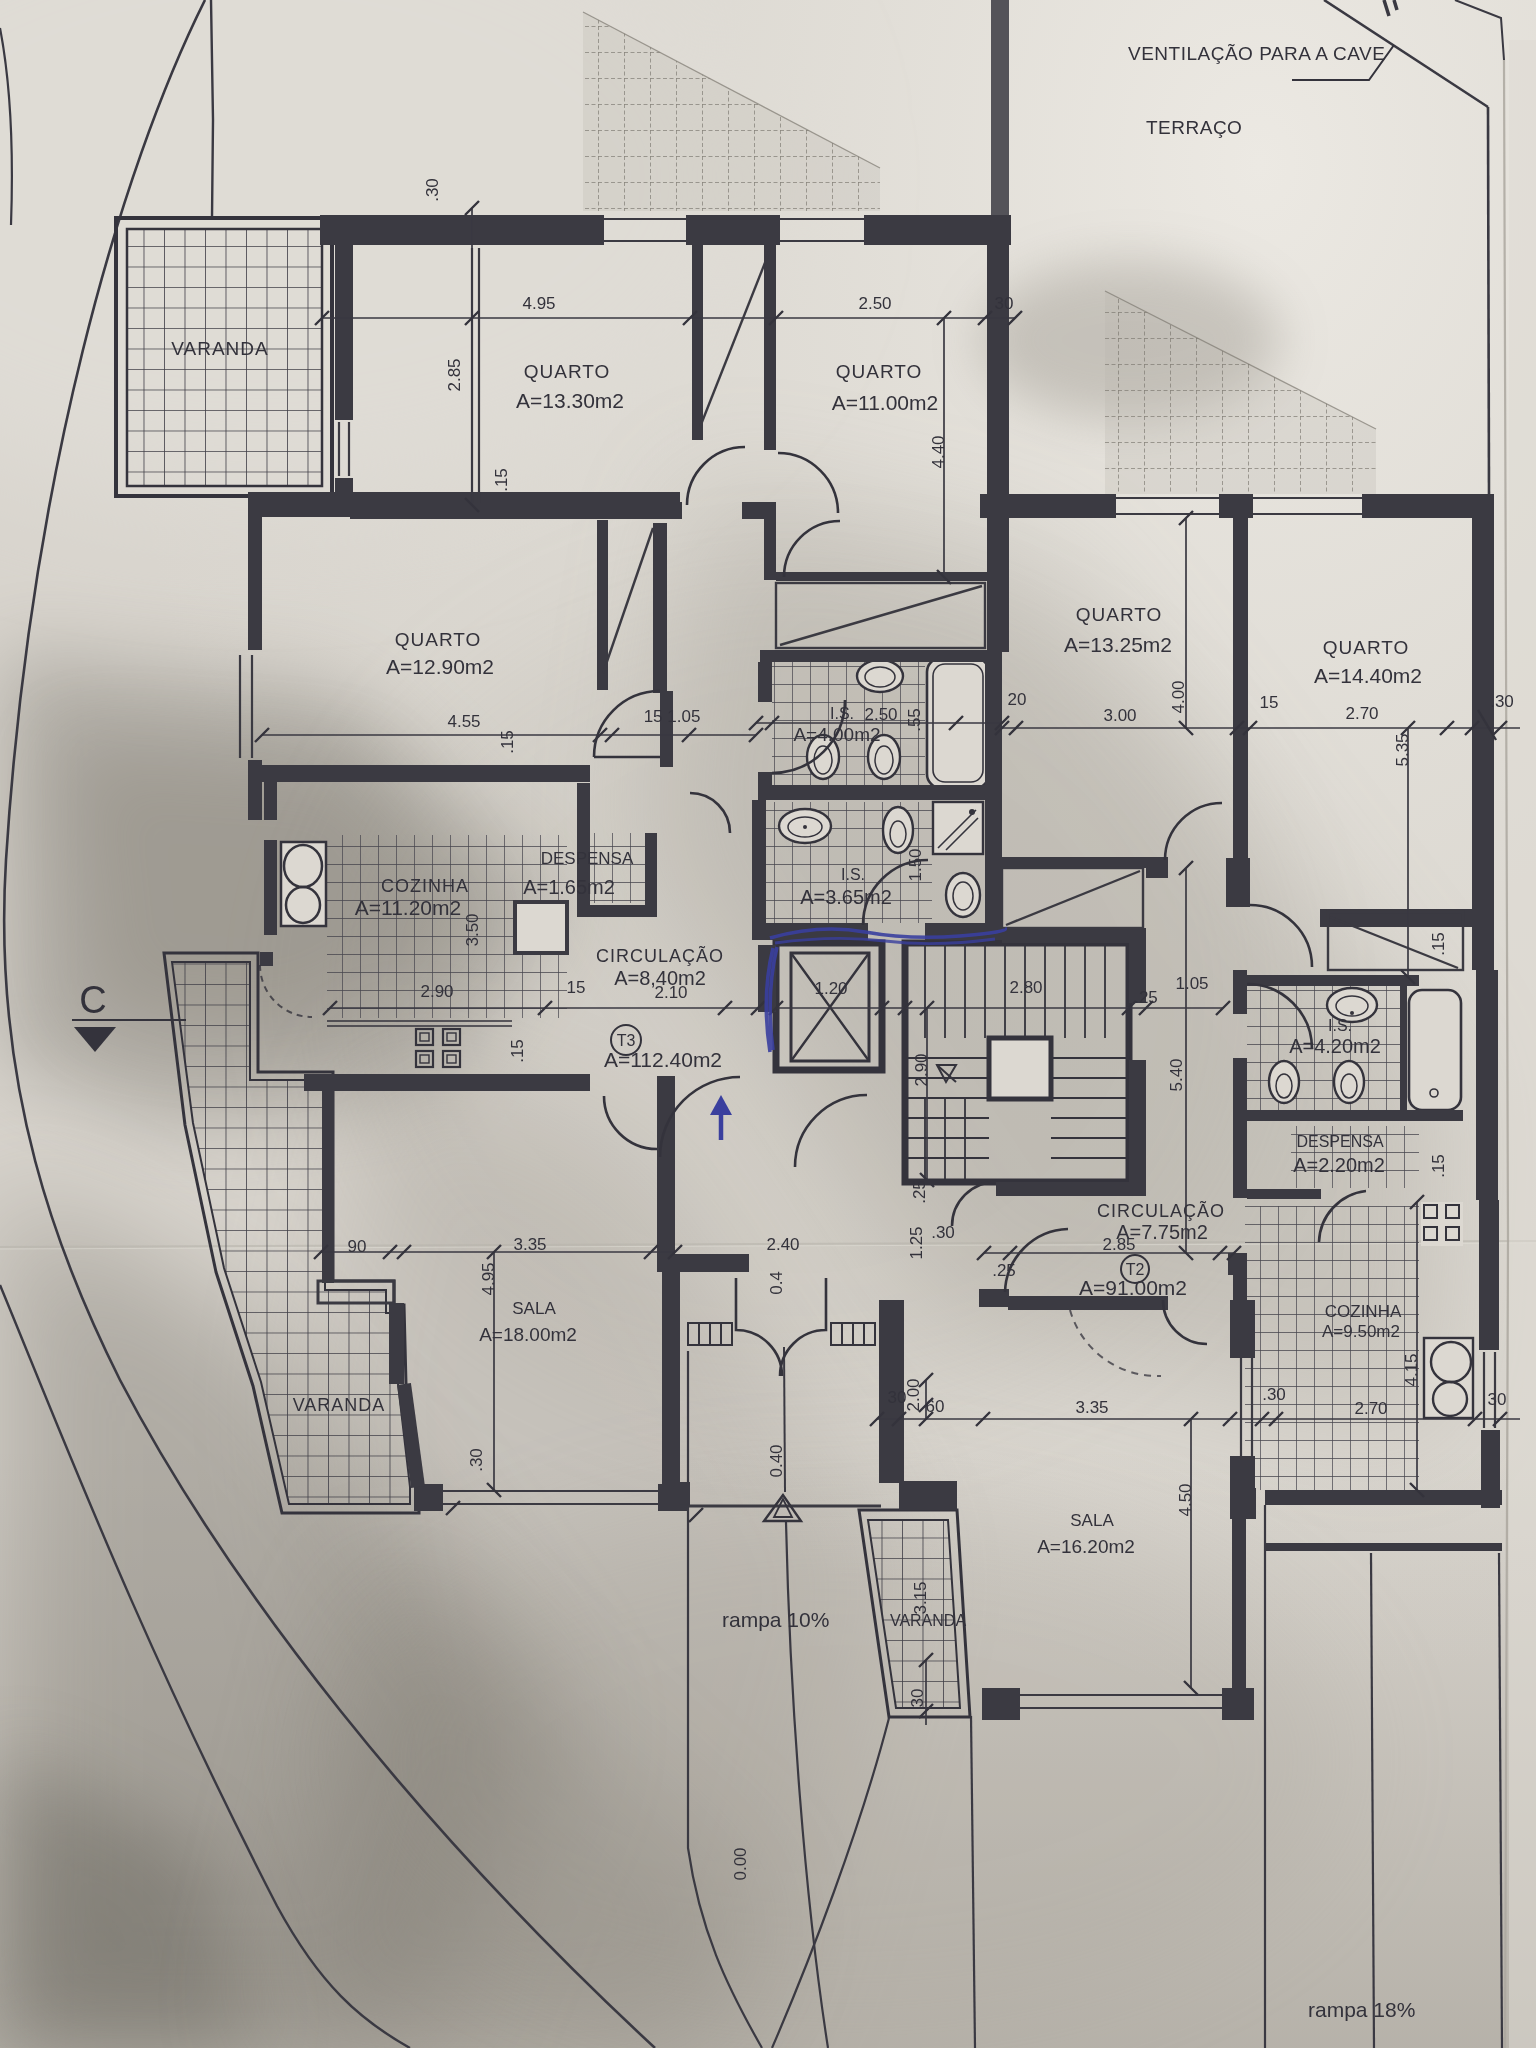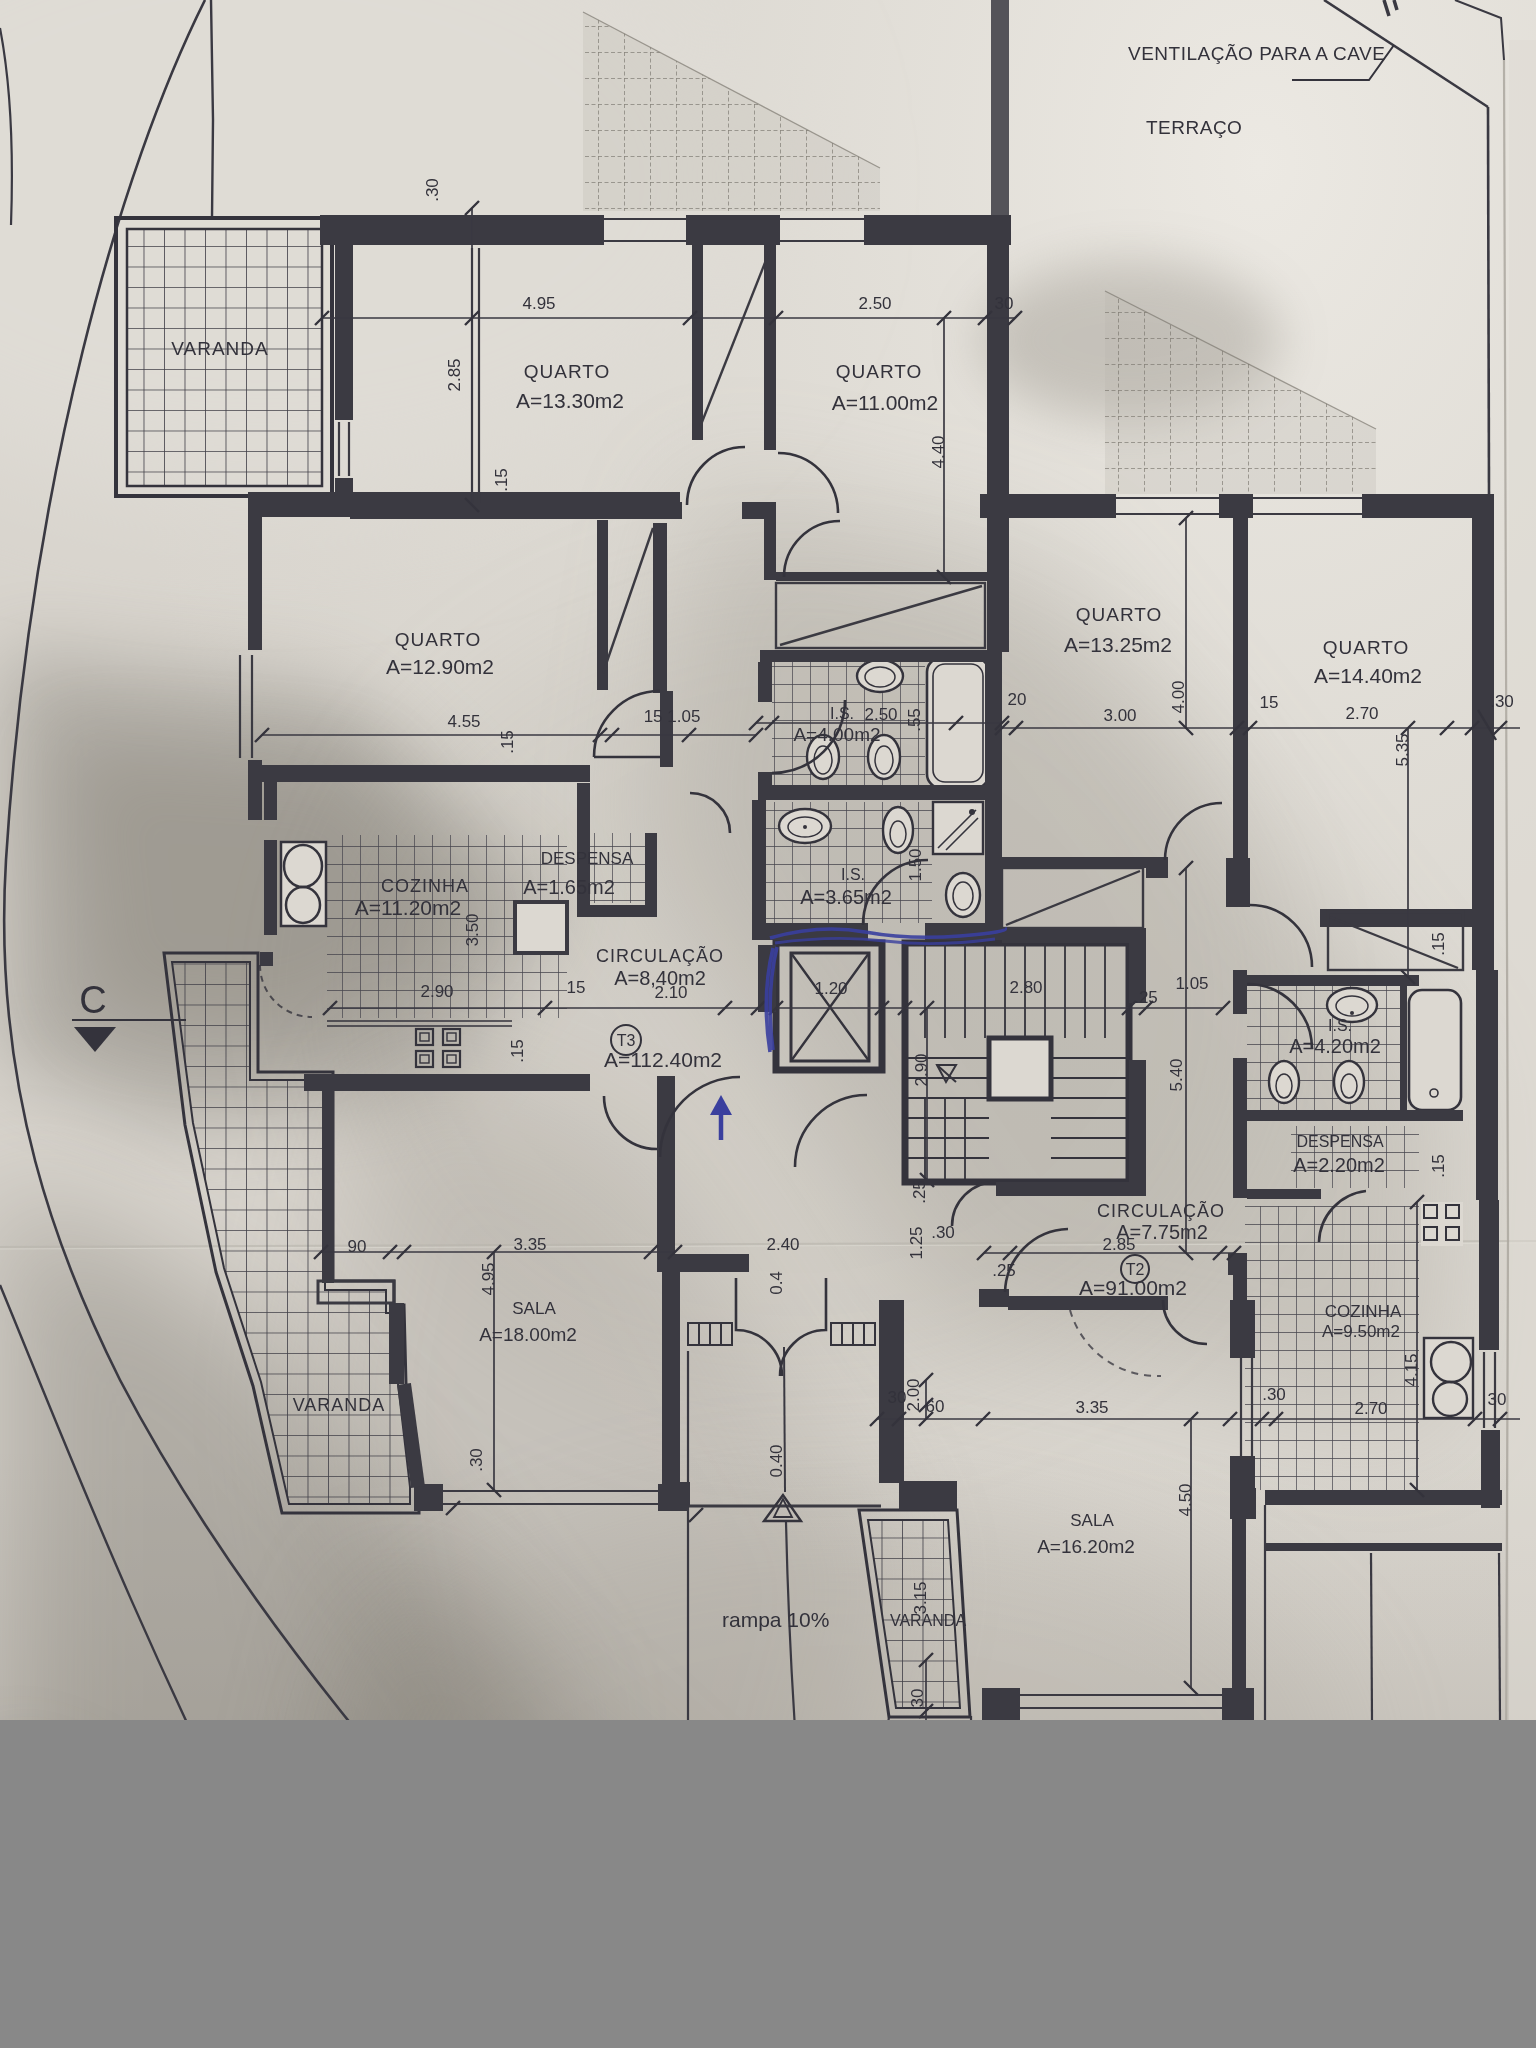--- a/index.html
+++ b/index.html
@@ -1,16 +1,16 @@
 <!DOCTYPE html>
 <html><head>
 <meta charset="utf-8">
 <style>
 html,body{margin:0;padding:0;background:#888;}
-#page{width:1536px;height:1720px;position:relative;overflow:hidden;background:#f0abfc;}
+#page{width:1536px;height:2048px;position:relative;overflow:hidden;background:#f0abfc;}
 text{font-family:"Liberation Sans", sans-serif;fill:#33323b;}
 </style>
 </head>
 <body>
 <div id="page">
 <svg width="1536" height="2048" viewBox="0 0 1536 2048">
 <defs>
 <pattern id="g18" width="18" height="18" patternUnits="userSpaceOnUse">
   <path d="M0,0 H18 M0,0 V18" stroke="#45444c" stroke-width="1.4" fill="none"></path>
 </pattern>

